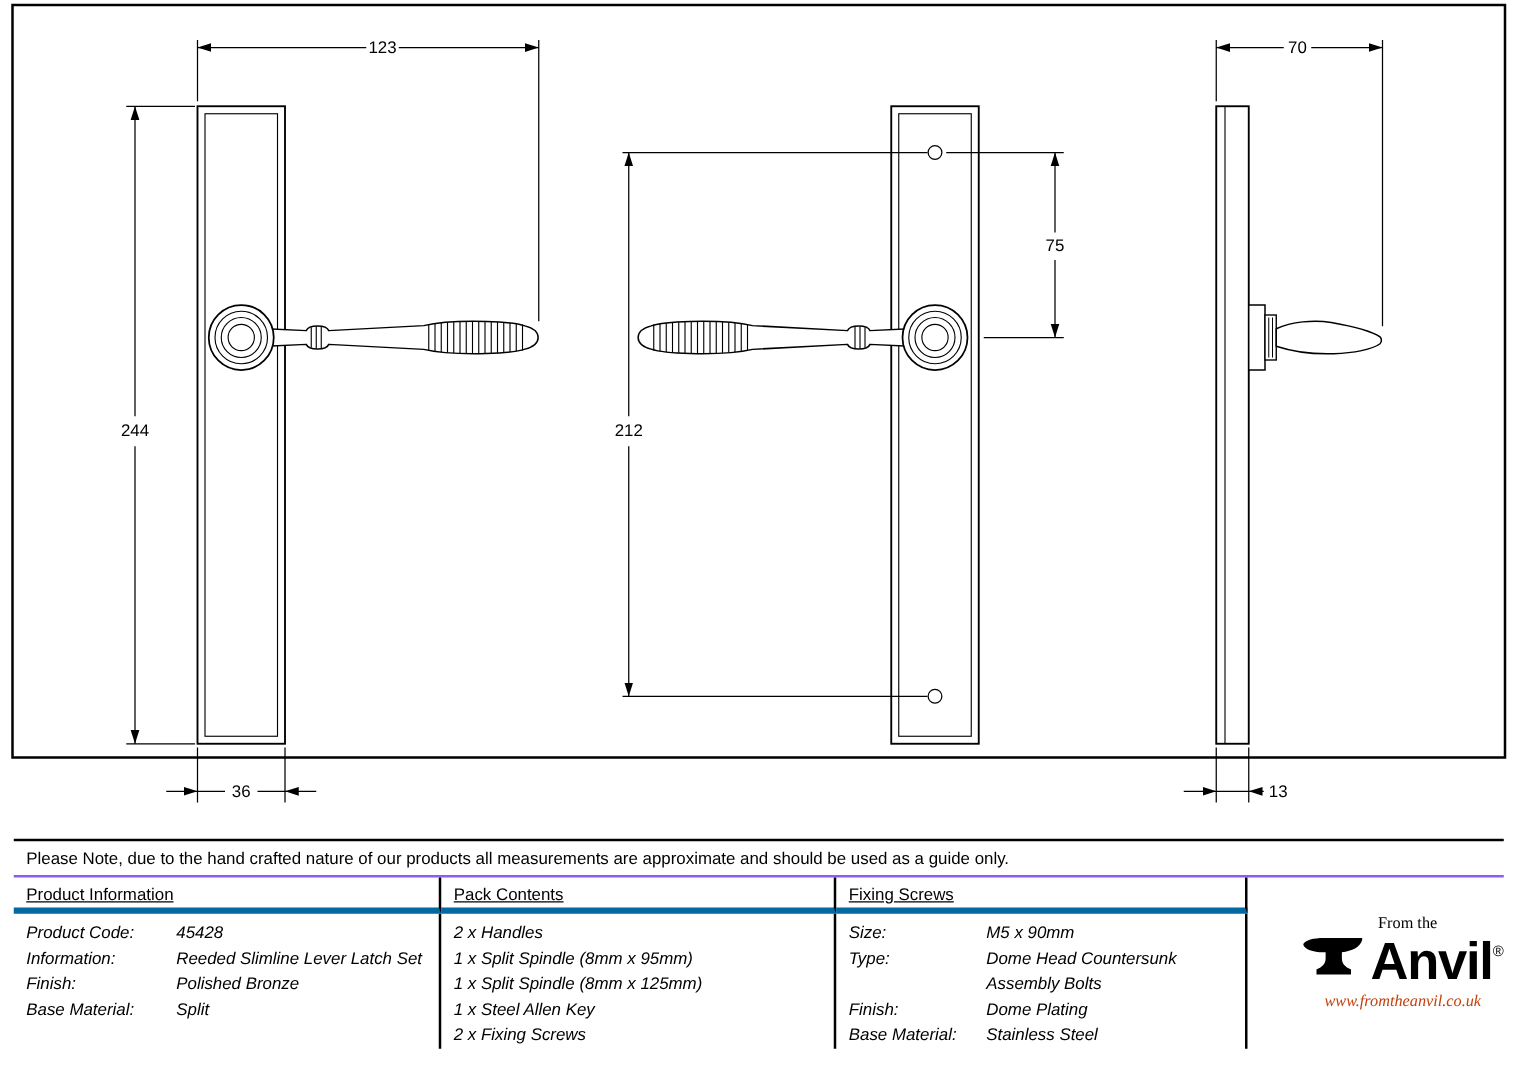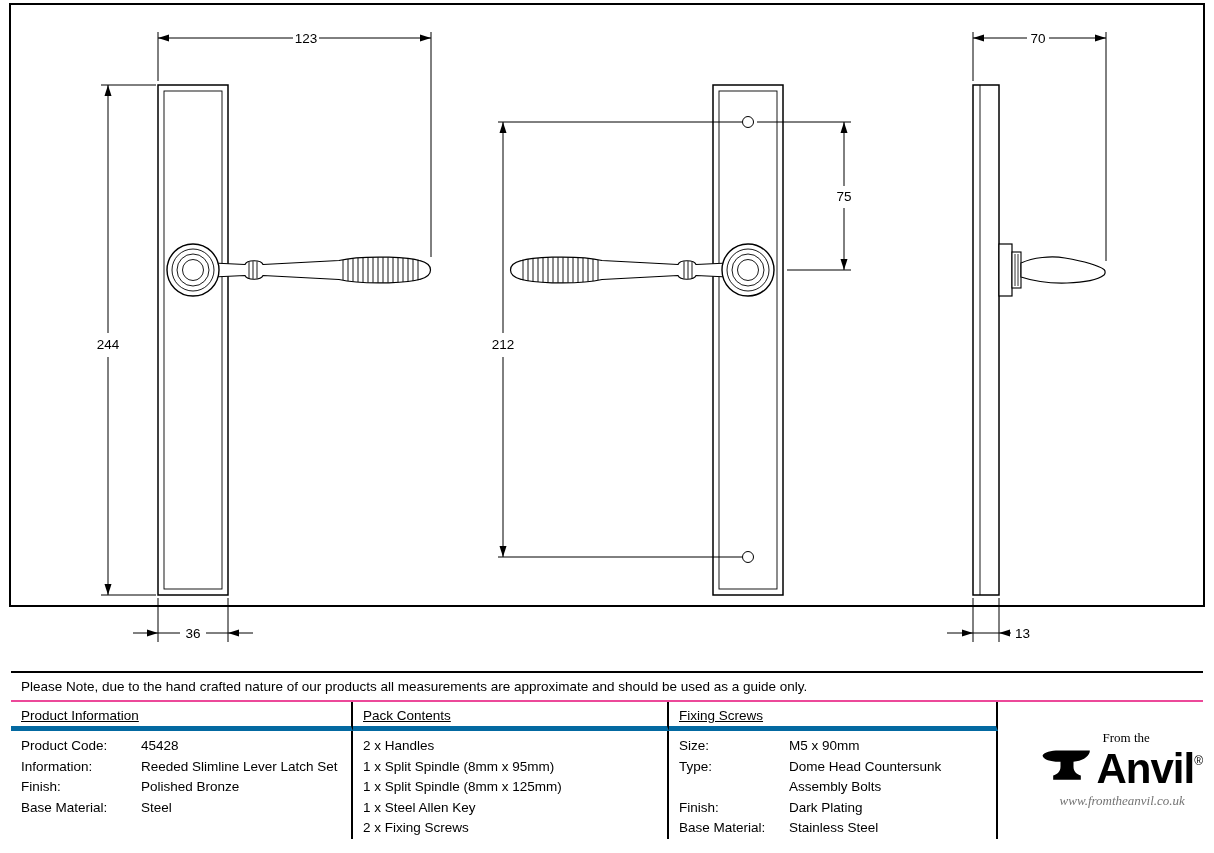--- a/index.html
+++ b/index.html
@@ -1,36 +1,36 @@
 <!DOCTYPE html>
 <html><head>
 <meta charset="utf-8">
 <style>
   html,body{margin:0;padding:0;background:#fff;}
   body{width:1214px;height:853px;position:relative;font-family:"Liberation Sans",sans-serif;color:#000;}
   .frame{position:absolute;left:9px;top:3px;width:1196px;height:604px;border:2px solid #000;box-sizing:border-box;background:#fff;}
   .drawing-area{position:absolute;left:0;top:0;width:1192px;height:666px;}
   svg text{font-family:"Liberation Sans",sans-serif;font-size:13.5px;fill:#000;stroke:none;}
-  .note-bar{position:absolute;left:0;top:666px;width:100%;height:31px;border-top:2px solid #000;border-bottom:2px solid #ec4899;box-sizing:border-box;display:flex;align-items:center;padding-left:10px;font-size:13.5px;}
+  .note-bar{position:absolute;left:0;top:666px;width:100%;height:31px;border-top:2px solid #000;border-bottom:2px solid #8b5cf6;box-sizing:border-box;display:flex;align-items:center;padding-left:10px;font-size:13.5px;}
   .spec-table{position:absolute;left:0;top:697px;bottom:0;width:100%;display:grid;grid-template-columns:342px 316px 329px 1fr;grid-template-rows:29px 1fr;}
   .th{border-right:2px solid #000;border-bottom:5px solid #0369a1;box-sizing:border-box;padding:6px 8px 0 10px;font-size:13.5px;text-decoration:underline;}
-  .cell{border-right:2px solid #000;box-sizing:border-box;padding:5px 8px 0 10px;font-size:13.5px;}
+  .cell{border-right:2px solid #000;box-sizing:border-box;padding:5px 8px 0 10px;font-size:13.5px;font-style:italic;}
   .kv-row{display:flex;line-height:20.5px;}
   .kv-label{flex:0 0 120px;}
   .fix .kv-label{flex:0 0 110px;}
   .list-item{line-height:20.5px;}
   .logo-cell{grid-column:4;grid-row:1/3;display:flex;align-items:center;justify-content:flex-end;}
   .logo-block{display:flex;flex-direction:column;align-items:center;}
   .logo-row{display:flex;align-items:flex-end;}
   .anvil-icon{width:52px;height:36px;margin-bottom:3px;}
   .logo-words{margin-left:3px;}
   .from-the{font-family:"Liberation Serif",serif;font-size:13px;margin-left:6px;line-height:13px;}
   .anvil-name{font-family:Liberation Sans, sans-serif;font-weight:bold;font-size:42px;line-height:34px;letter-spacing:-1px;}
   .reg{font-size:12px;font-weight:normal;vertical-align:18px;letter-spacing:0;}
-  .site-url{font-family:"Liberation Serif",serif;font-style:italic;font-size:13px;color:#737373;margin-top:7px;}
+  .site-url{font-family:"Liberation Serif",serif;font-style:italic;font-size:13px;color:#c2410c;margin-top:7px;}
 </style>
 </head>
 <body>
 
 <div class="frame">
 
   <svg class="drawing-area" viewBox="0 0 1192 666">
     <defs>
       <marker id="arr" markerWidth="12" markerHeight="9" refX="11" refY="4.5" orient="auto-start-reverse" markerUnits="userSpaceOnUse">
         <path d="M0,1 L11,4.5 L0,8 Z" fill="#000"></path>
@@ -173,21 +173,21 @@
       <div class="kv-row">
         <span class="kv-label">Information:</span>
         <span class="kv-value">Reeded Slimline Lever Latch Set</span>
       </div>
       <div class="kv-row">
         <span class="kv-label">Finish:</span>
         <span class="kv-value">Polished Bronze</span>
       </div>
       <div class="kv-row">
         <span class="kv-label">Base Material:</span>
-        <span class="kv-value">Steel</span>
+        <span class="kv-value">Split</span>
       </div>
     </div>
 
     <div class="cell">
       <div class="list-item">2 x Handles</div>
       <div class="list-item">1 x Split Spindle (8mm x 95mm)</div>
       <div class="list-item">1 x Split Spindle (8mm x 125mm)</div>
       <div class="list-item">1 x Steel Allen Key</div>
       <div class="list-item">2 x Fixing Screws</div>
     </div>
@@ -200,21 +200,21 @@
       <div class="kv-row">
         <span class="kv-label">Type:</span>
         <span class="kv-value">Dome Head Countersunk</span>
       </div>
       <div class="kv-row">
         <span class="kv-label"></span>
         <span class="kv-value">Assembly Bolts</span>
       </div>
       <div class="kv-row">
         <span class="kv-label">Finish:</span>
-        <span class="kv-value">Dark Plating</span>
+        <span class="kv-value">Dome Plating</span>
       </div>
       <div class="kv-row">
         <span class="kv-label">Base Material:</span>
         <span class="kv-value">Stainless Steel</span>
       </div>
     </div>
   </div>
 
 </div>
 

